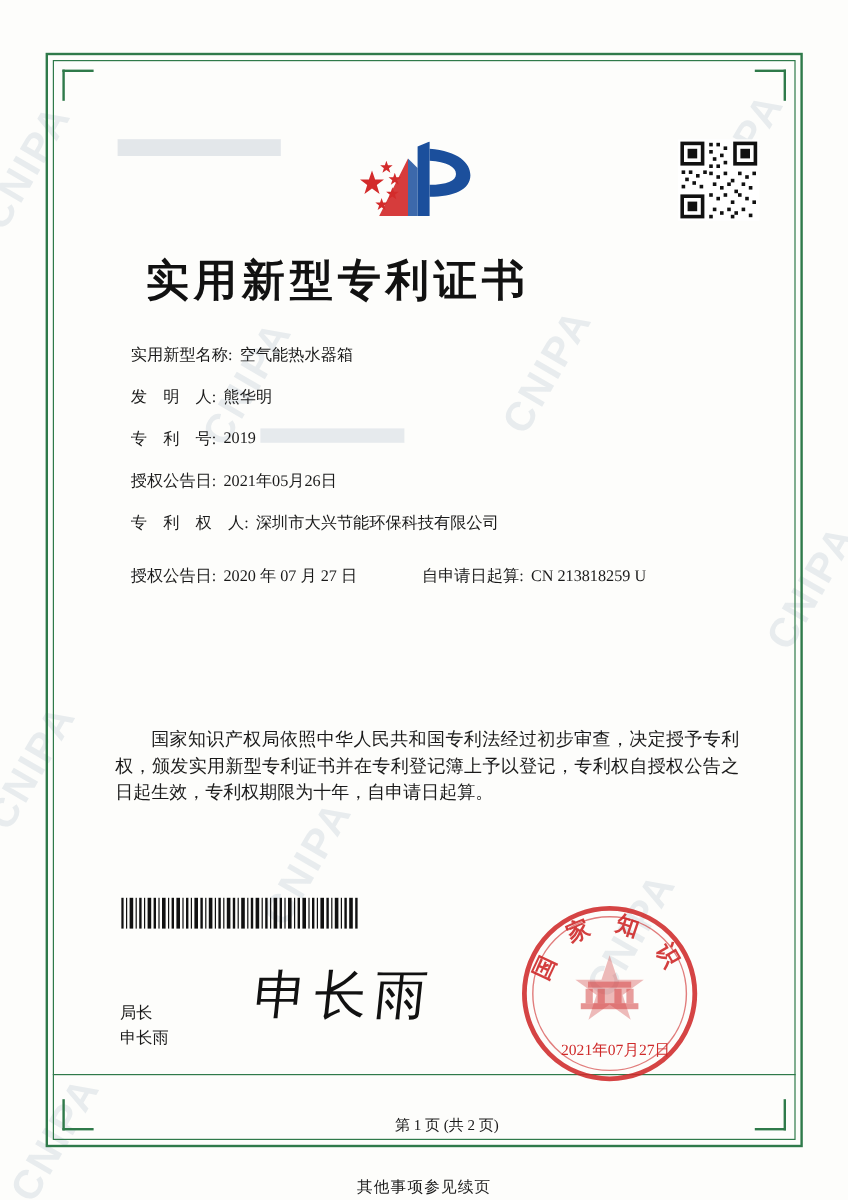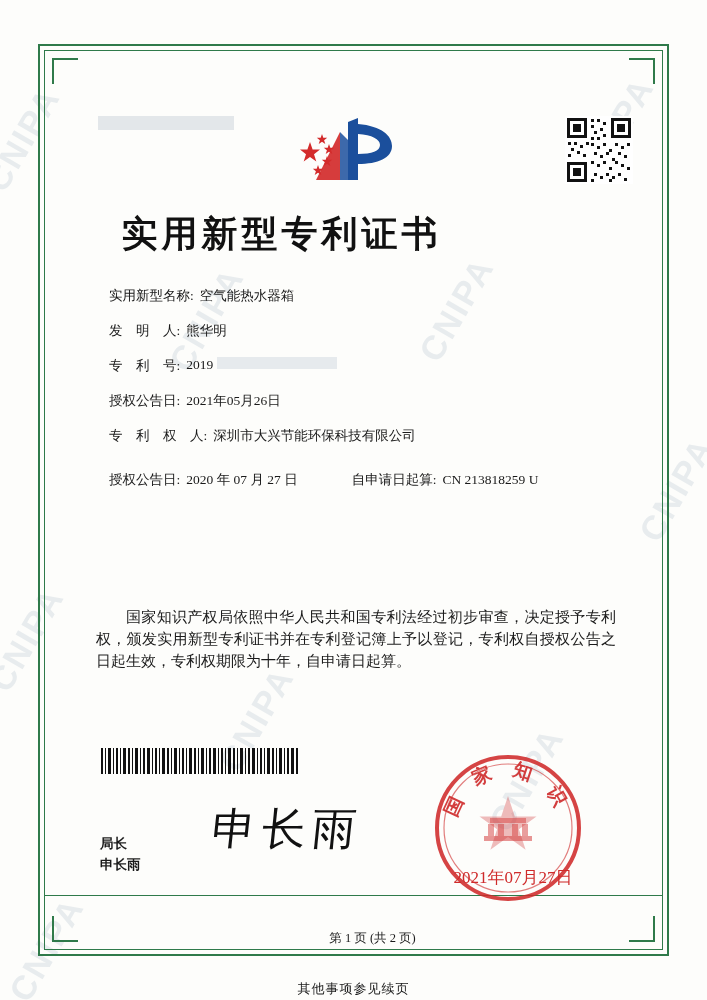--- a/index.html
+++ b/index.html
@@ -174,21 +174,20 @@
     width: 200px; height: 26px;
   }
 
   
   .sig-label {
     position: absolute;
     left: 100px; top: 833px;
     font-size: 13.5px;
     line-height: 21px;
     color: #1a1a1a;
-    font-weight: bold;
   }
   .sig-hand {
     position: absolute;
     left: 212px; top: 800px;
     font-size: 44px;
     color: #111;
     font-family: "Liberation Serif", "DejaVu Serif", serif;
     letter-spacing: 6px;
     transform: skewX(-6deg);
   }
@@ -197,21 +196,21 @@
   .seal {
     position: absolute;
     left: 432px; top: 752px;
     width: 152px; height: 152px;
   }
   .seal-date {
     position: absolute;
     left: 448px; top: 866px;
     width: 130px;
     text-align: center;
-    font-size: 17px;
+    font-size: 13px;
     color: #cf2a2a;
     letter-spacing: 0px;
   }
 
   
   .page-num {
     position: absolute;
     left: 0; top: 930px;
     width: 707px;
     text-align: center;

